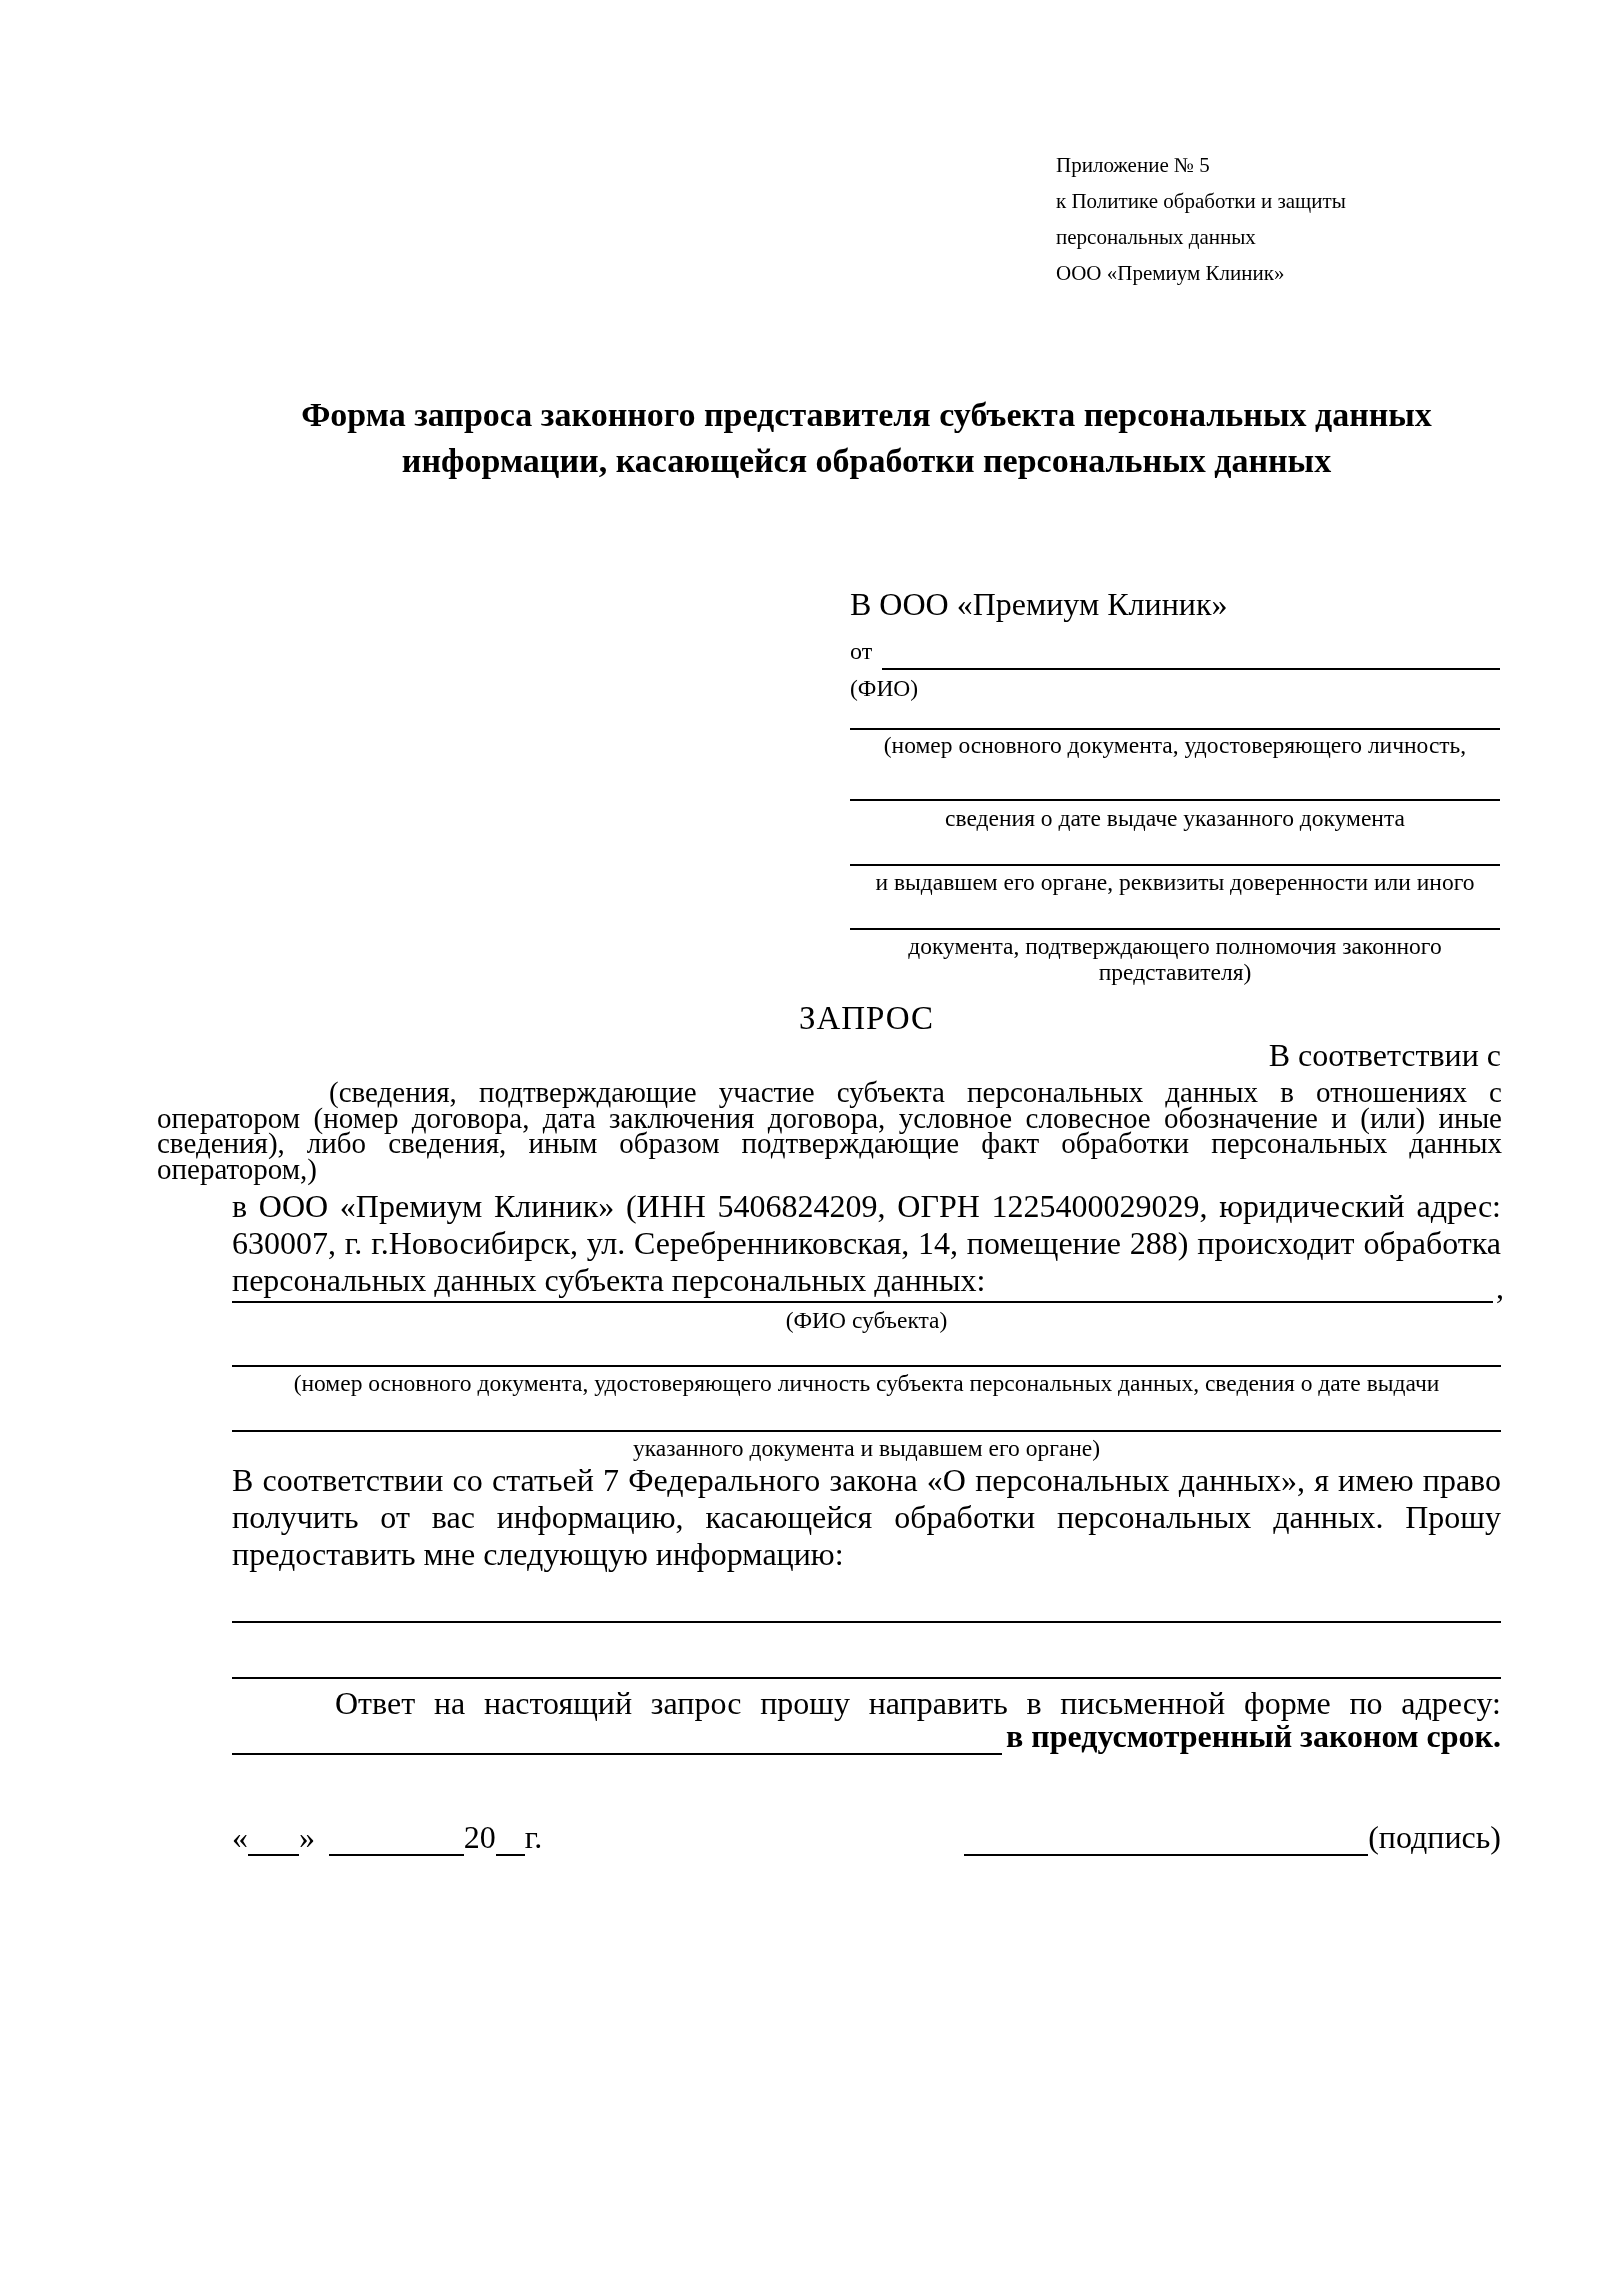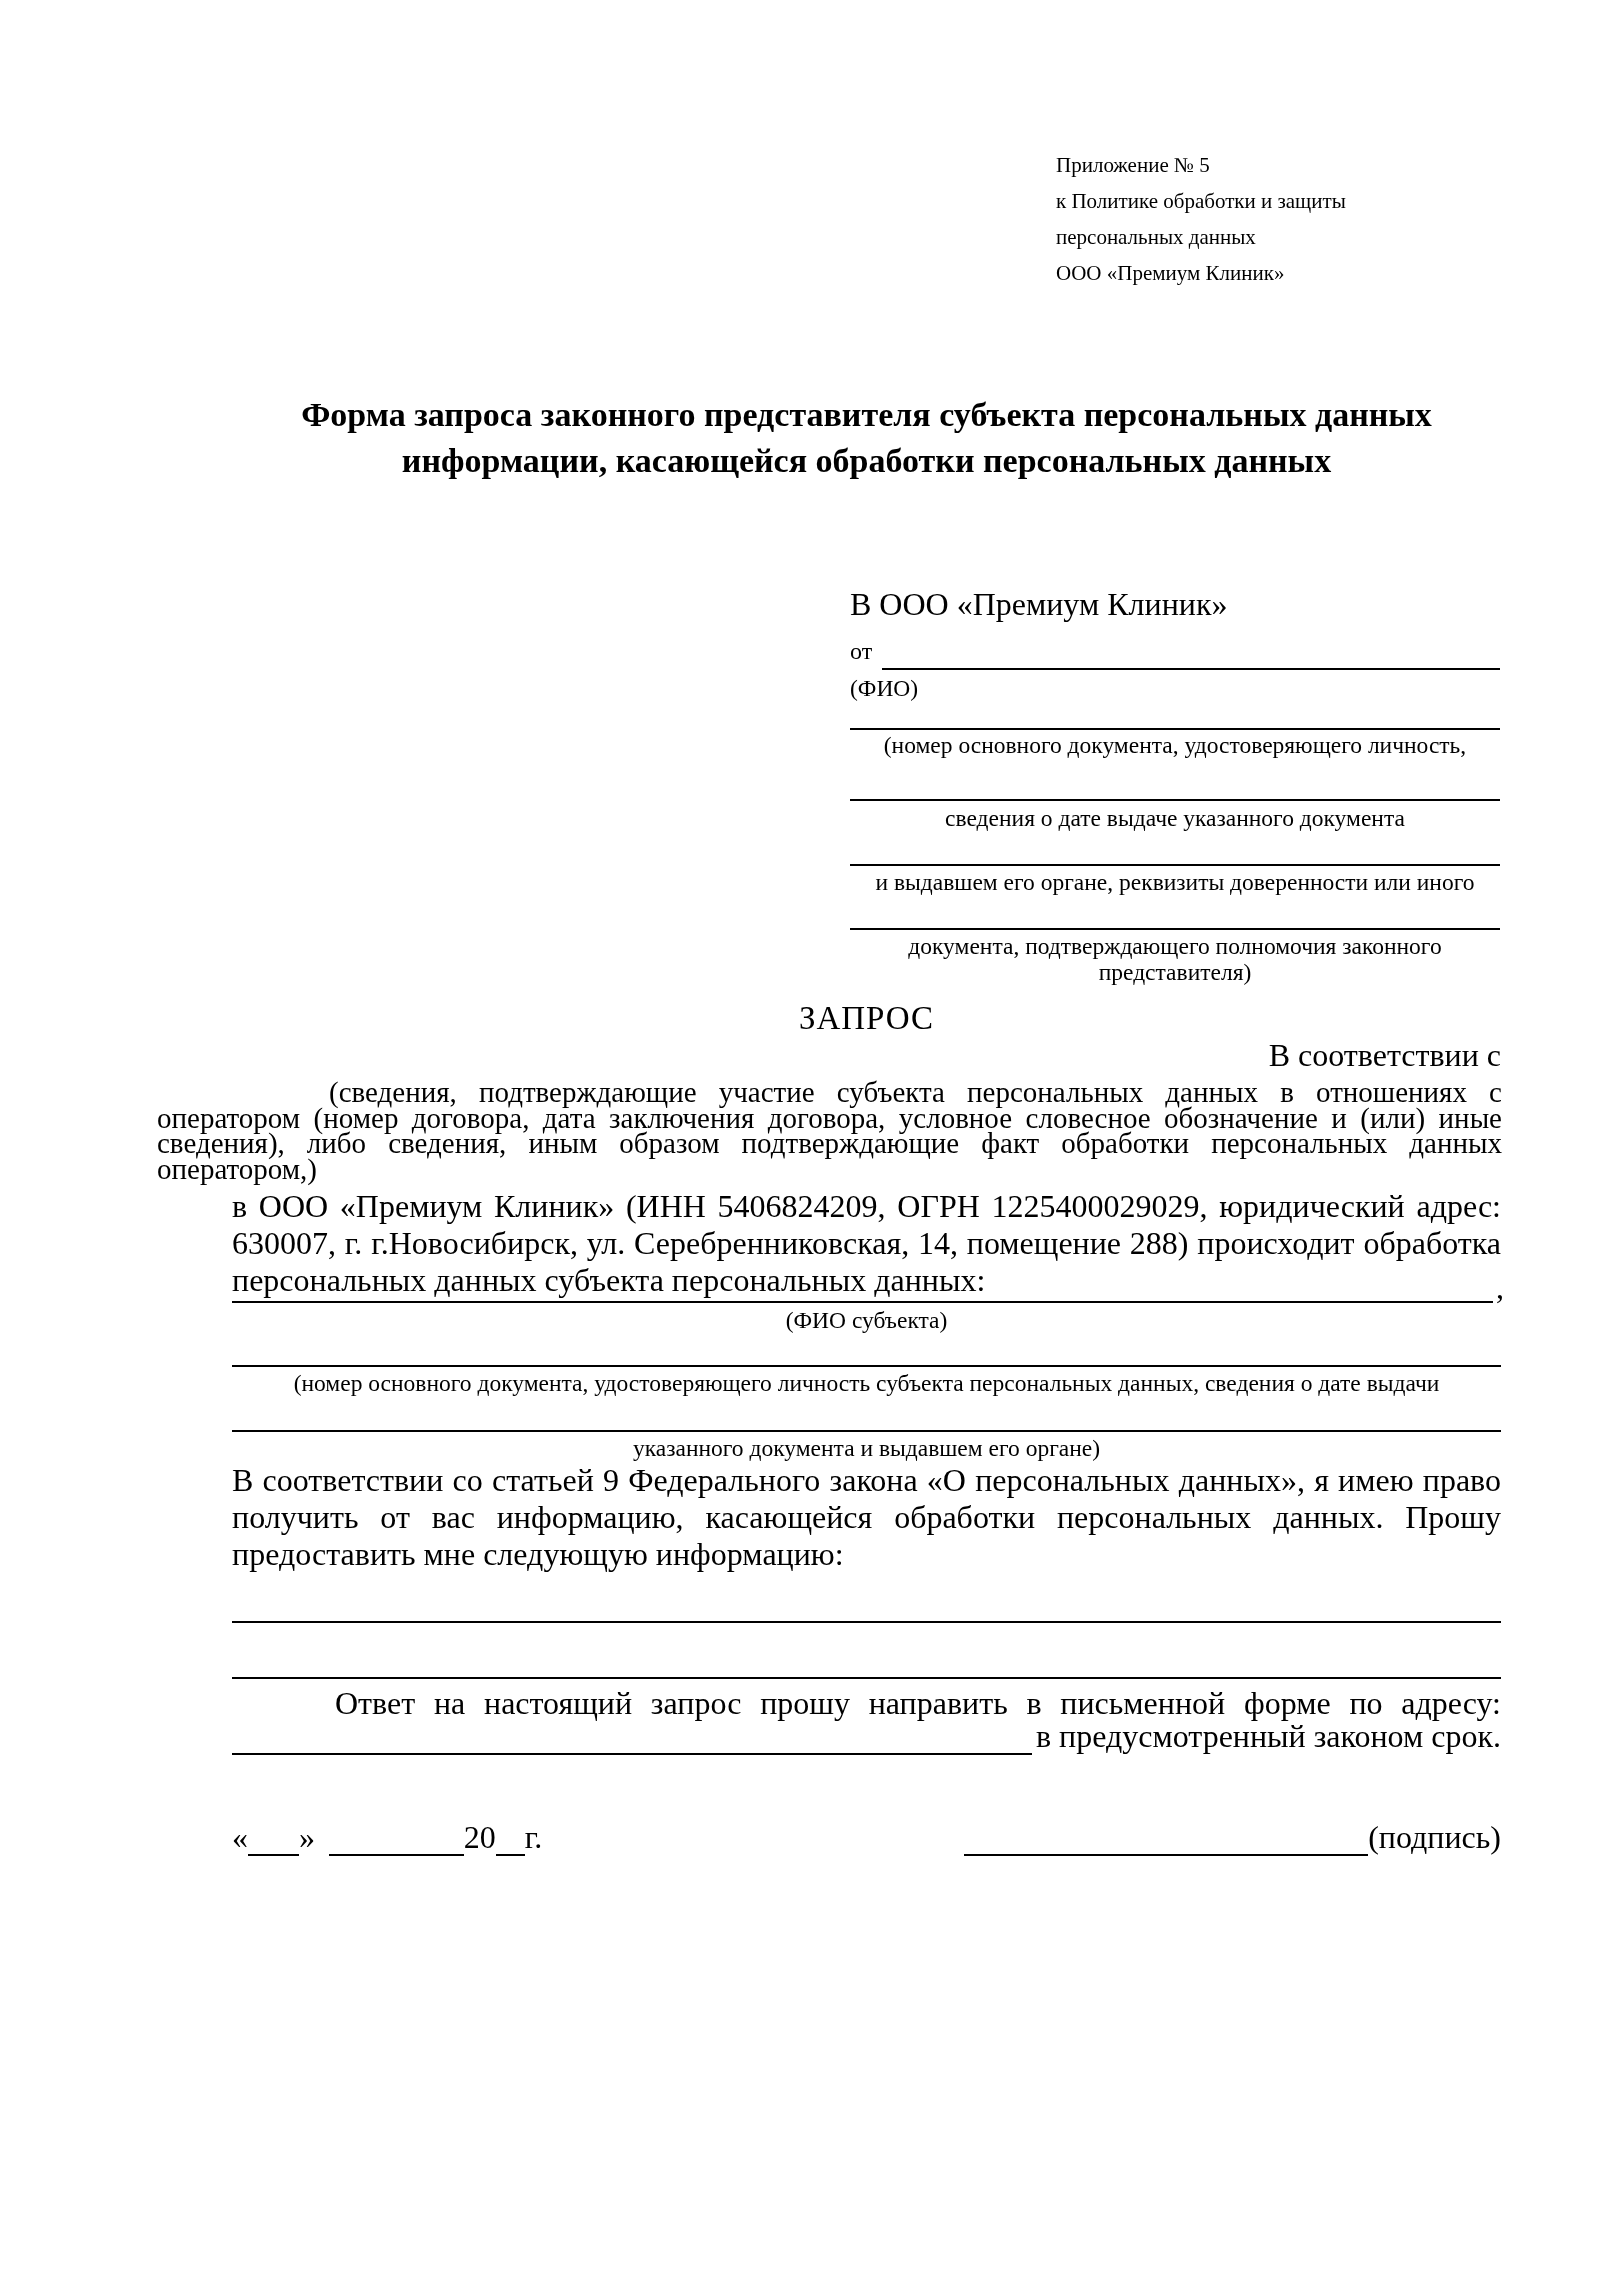--- a/index.html
+++ b/index.html
@@ -61,21 +61,21 @@
   .u7{top:1595px;height:25.5px;}
   .u8{top:1651px;height:25.5px;}
   .c5{left:232px;width:1269px;top:1371px;text-align:center;}
   .c6{left:232px;width:1269px;top:1436px;text-align:center;}
 
   .law-par{left:232px;top:1462px;width:1269px;}
 
   .answer1{left:232px;top:1685px;width:1269px;text-indent:103px;text-align:justify;text-align-last:justify;}
   .answer2{left:232px;top:1718px;width:1269px;height:37px;display:flex;align-items:flex-end;font-size:32px;line-height:37px;}
   .answer2 .fill{flex:1;}
-  .answer2 .tail{flex:0 0 auto;padding-left:3.9px;}
+  .answer2 .tail{flex:0 0 auto;padding-left:3.9px;font-weight:bold;}
 
   .sign-row{left:232px;top:1819px;width:1269px;display:flex;justify-content:space-between;align-items:flex-end;font-size:32px;line-height:37px;}
   .date-group{display:flex;align-items:flex-end;}
   .seg{display:inline-block;border-bottom:2.9px solid #000;}
   .seg-day{width:51px;}
   .seg-month{width:135px;margin-left:13.7px;}
   .seg-year{width:29px;}
   .sig-group{display:flex;align-items:flex-end;}
   .sig-line{width:404px;border-bottom:2.9px solid #000;}
 </style>
@@ -131,21 +131,21 @@
     <span class="comma">,</span>
   </div>
   <div class="abs fio-sub-cap small-text">(ФИО субъекта)</div>
 
   <div class="abs u-full u5"></div>
   <div class="abs c5 small-text">(номер основного документа, удостоверяющего личность субъекта персональных данных, сведения о дате выдачи</div>
 
   <div class="abs u-full u6"></div>
   <div class="abs c6 small-text">указанного документа и выдавшем его органе)</div>
 
-  <div class="abs law-par body-text justify">В соответствии со статьей 9 Федерального закона «О персональных данных», я имею право получить от вас информацию, касающейся обработки персональных данных. Прошу предоставить мне следующую информацию:</div>
+  <div class="abs law-par body-text justify">В соответствии со статьей 7 Федерального закона «О персональных данных», я имею право получить от вас информацию, касающейся обработки персональных данных. Прошу предоставить мне следующую информацию:</div>
 
   <div class="abs u-full u7"></div>
   <div class="abs u-full u8"></div>
 
   <div class="abs answer1 body-text">Ответ на настоящий запрос прошу направить в письменной форме по адресу:</div>
   <div class="abs answer2">
     <span class="fill"></span>
     <span class="tail">в предусмотренный законом срок.</span>
   </div>
 

